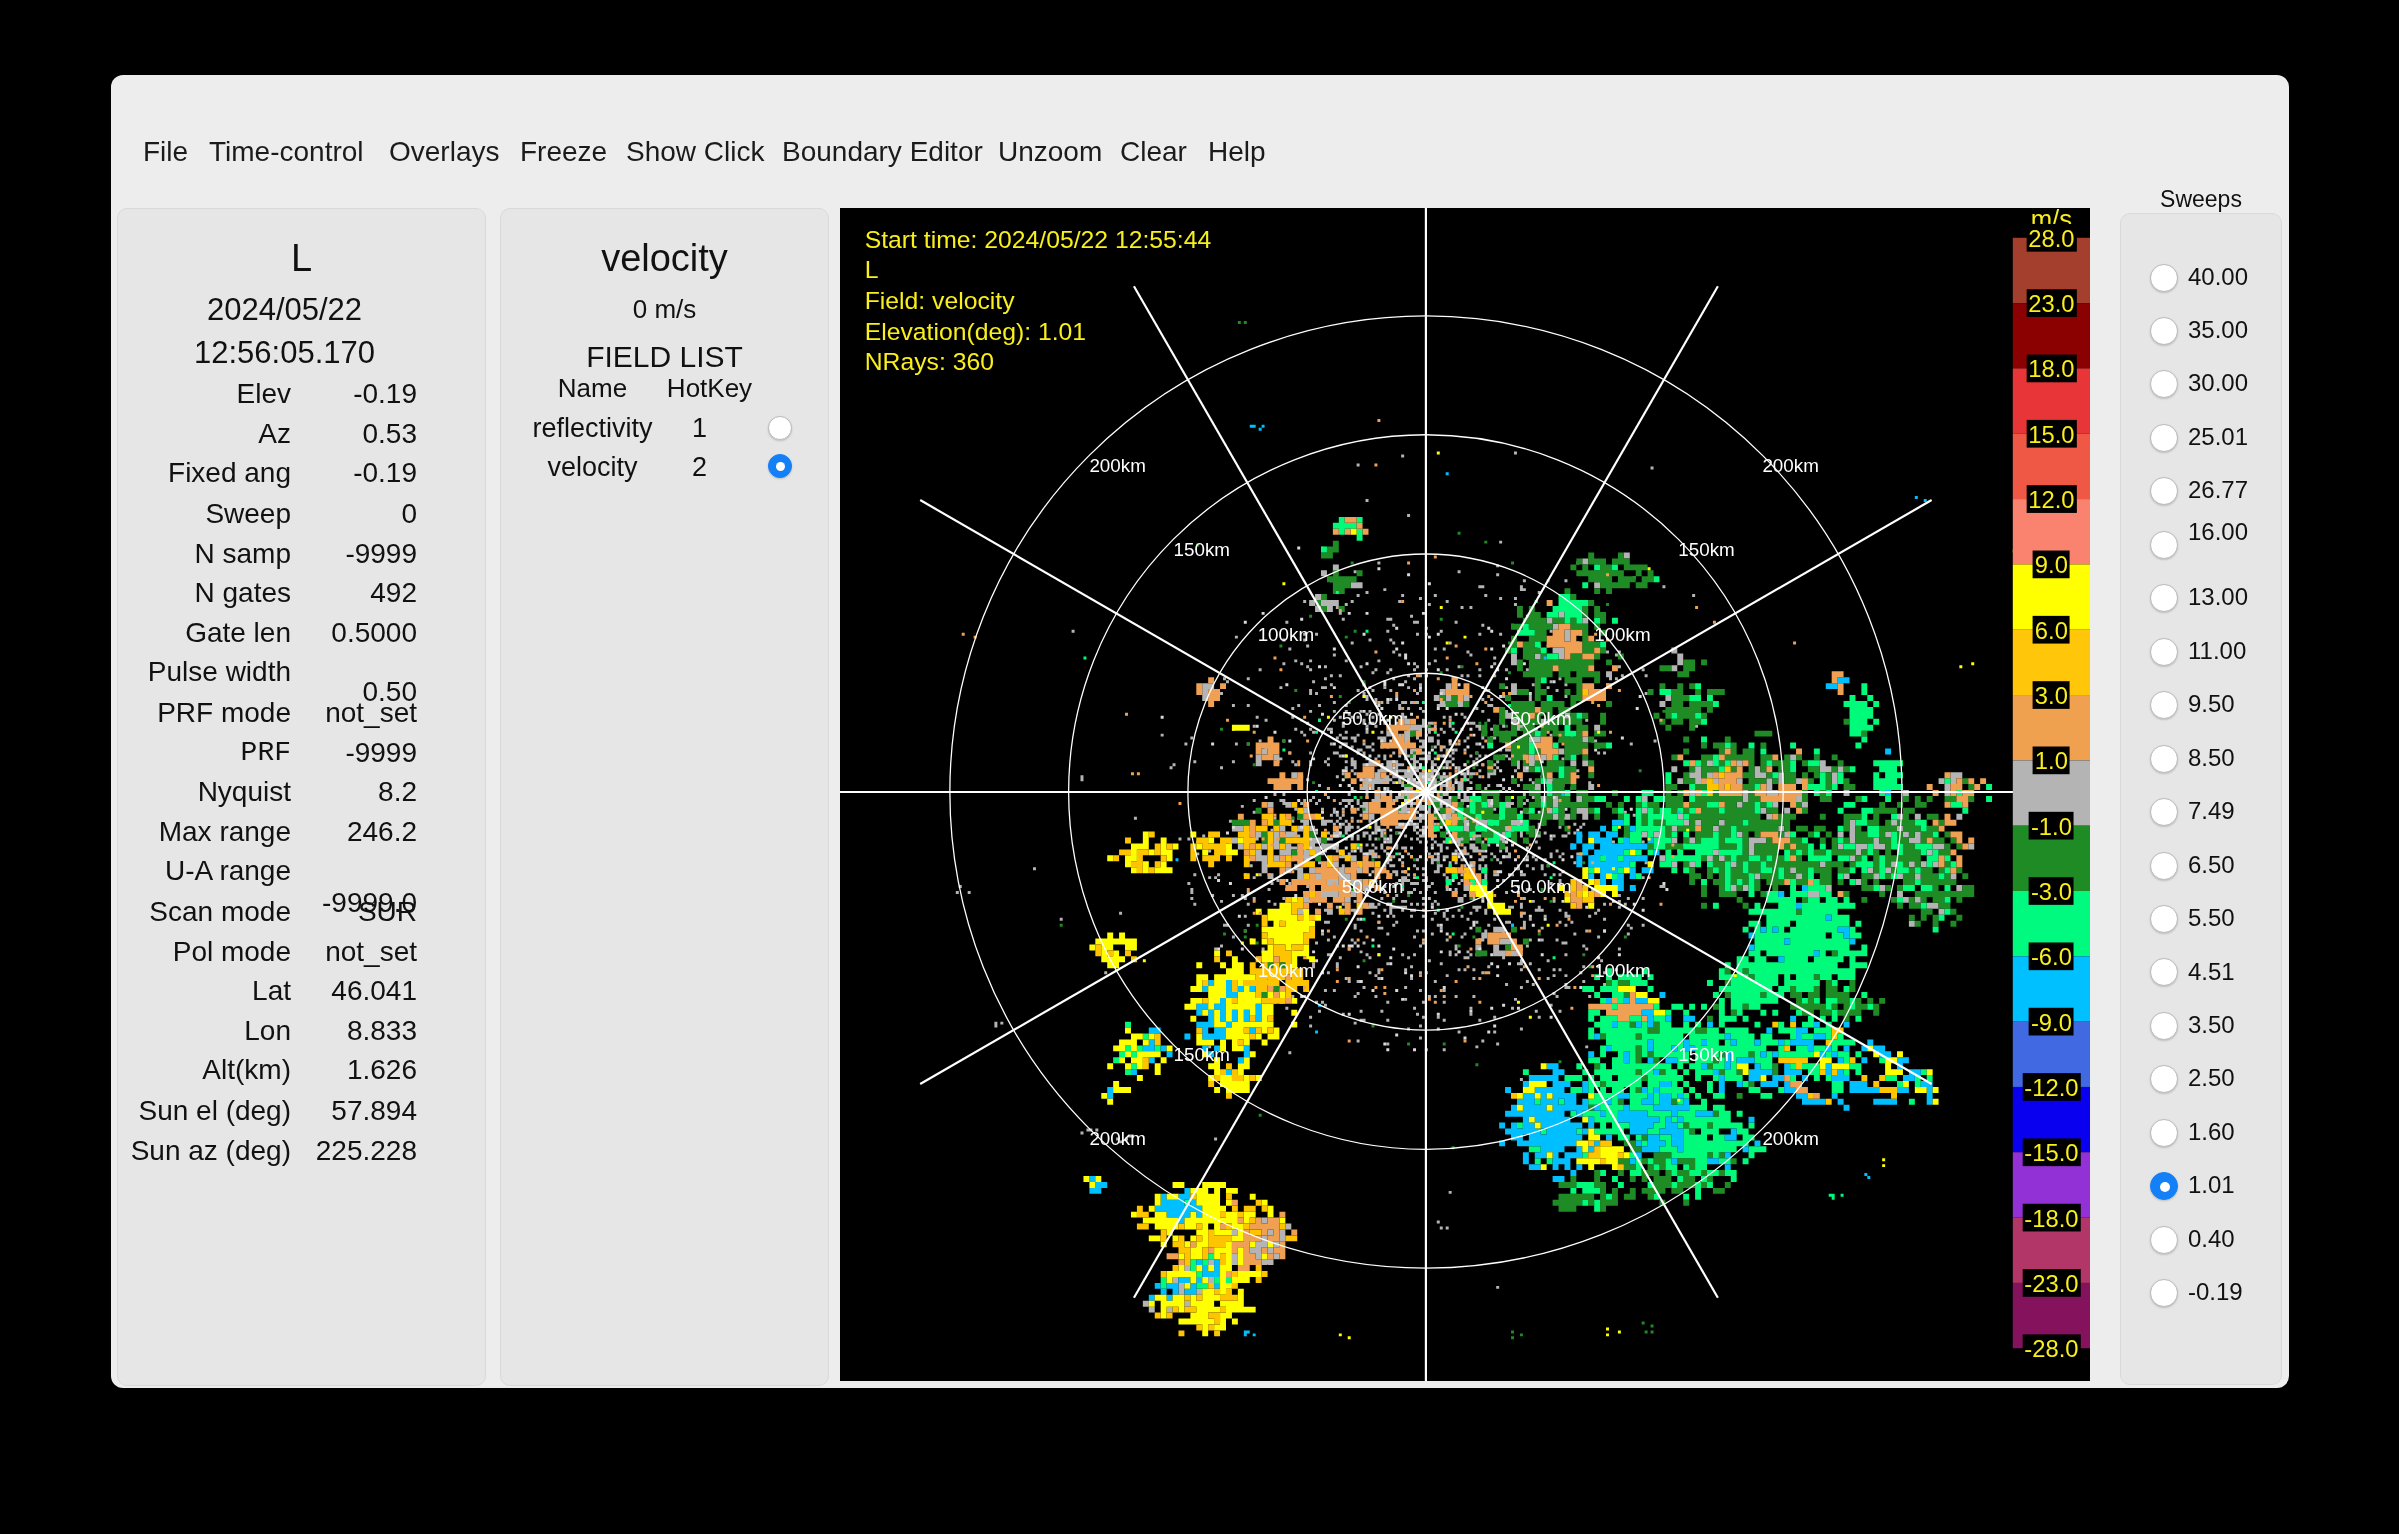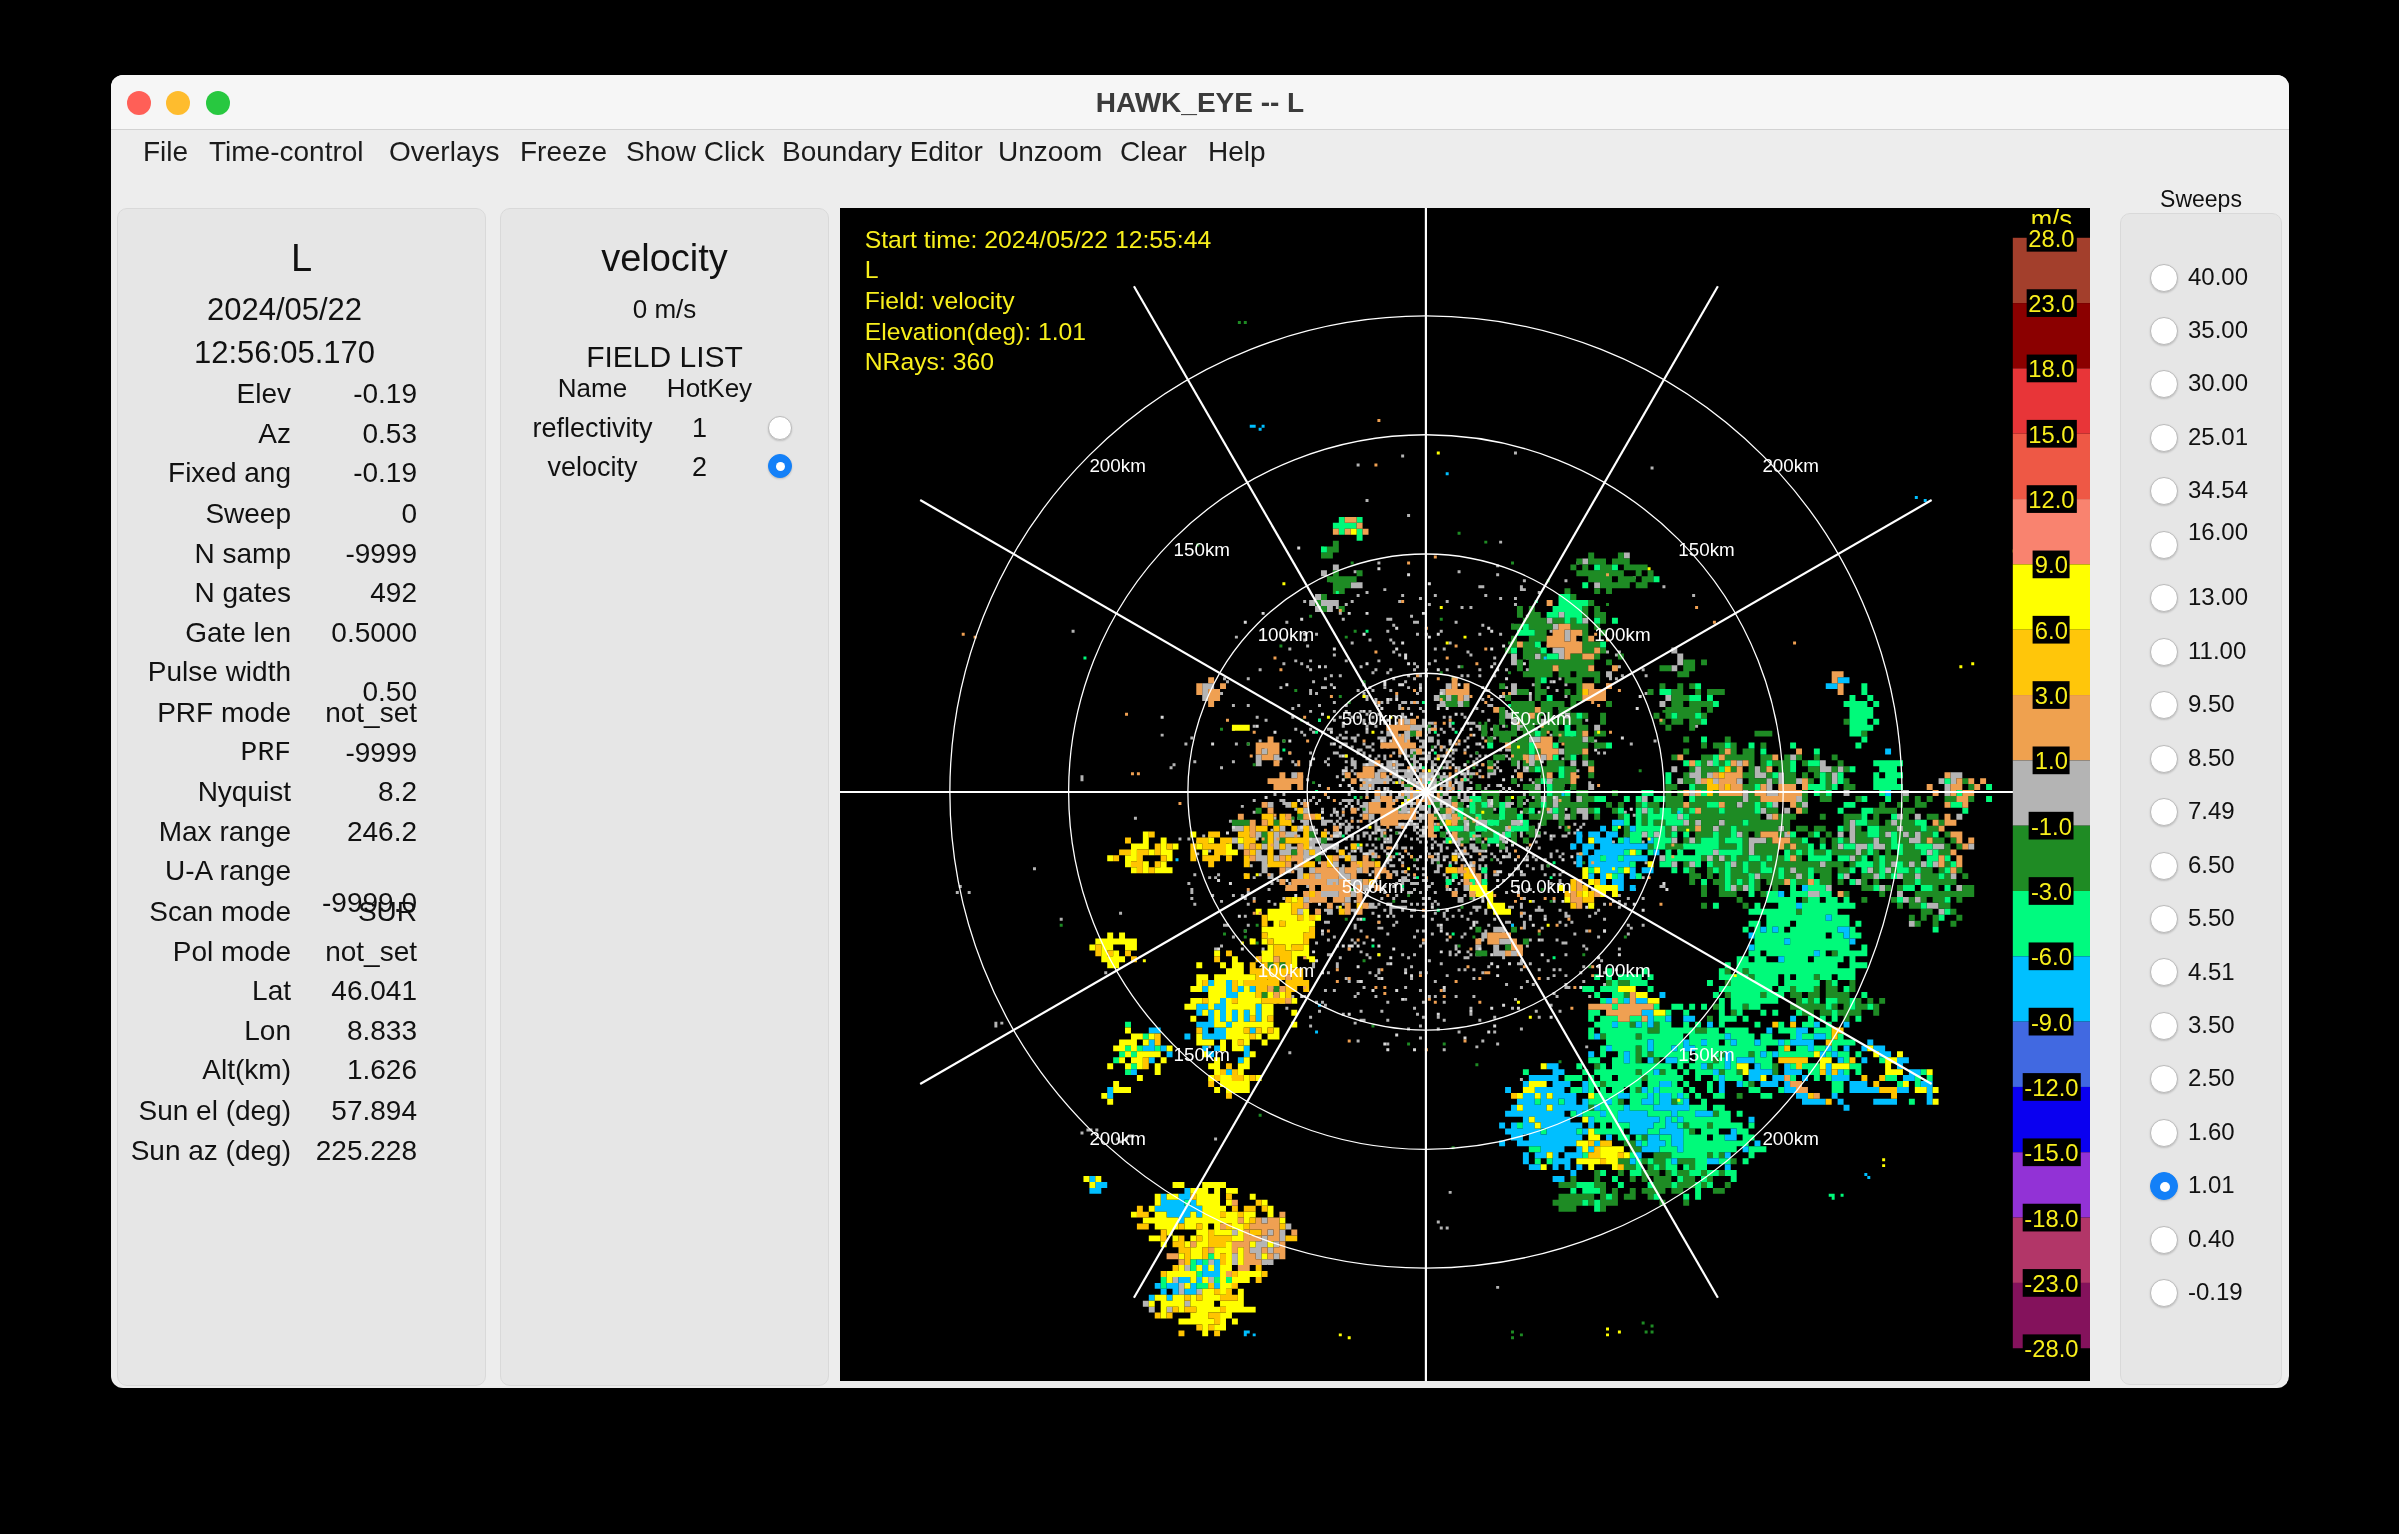--- a/index.html
+++ b/index.html
@@ -28,26 +28,20 @@
   .radio.sel::after { content:""; position:absolute; left:9px; top:9px; width:10px; height:10px;
                       border-radius:50%; background:#fff; }
   .radio.small { width:24px; height:24px; }
   .radio.small.sel::after { left:7px; top:7px; width:9px; height:9px; }
   #sweepTitle { position:absolute; left:2009px; top:111px; width:162px; text-align:center;
                 font-size:23px; color:#111; }
 </style>
 </head>
 <body>
 <div id="win">
-  <div id="titlebar">
-    <div class="tl" style="left:16px; background:#ff5f57;"></div>
-    <div class="tl" style="left:55px; background:#febc2e;"></div>
-    <div class="tl" style="left:95px; background:#28c840;"></div>
-    <div id="title">HAWK_EYE -- L</div>
-  </div>
   <div class="menu" style="left:32px;">File</div>
   <div class="menu" style="left:98px;">Time-control</div>
   <div class="menu" style="left:278px;">Overlays</div>
   <div class="menu" style="left:409px;">Freeze</div>
   <div class="menu" style="left:515px;">Show Click</div>
   <div class="menu" style="left:671px;">Boundary Editor</div>
   <div class="menu" style="left:887px;">Unzoom</div>
   <div class="menu" style="left:1009px;">Clear</div>
   <div class="menu" style="left:1097px;">Help</div>
 
@@ -221,21 +215,21 @@
   <div id="sweeps" class="panel">
     <div class="radio" style="left:29px; top:50px;"></div>
       <div class="sw-label" style="top:49px;">40.00</div>
     <div class="radio" style="left:29px; top:103px;"></div>
       <div class="sw-label" style="top:102px;">35.00</div>
     <div class="radio" style="left:29px; top:156px;"></div>
       <div class="sw-label" style="top:155px;">30.00</div>
     <div class="radio" style="left:29px; top:210px;"></div>
       <div class="sw-label" style="top:209px;">25.01</div>
     <div class="radio" style="left:29px; top:263px;"></div>
-      <div class="sw-label" style="top:262px;">34.54</div>
+      <div class="sw-label" style="top:262px;">26.77</div>
     <div class="radio" style="left:29px; top:317px;"></div>
       <div class="sw-label" style="top:304px;">16.00</div>
     <div class="radio" style="left:29px; top:370px;"></div>
       <div class="sw-label" style="top:369px;">13.00</div>
     <div class="radio" style="left:29px; top:424px;"></div>
       <div class="sw-label" style="top:423px;">11.00</div>
     <div class="radio" style="left:29px; top:477px;"></div>
       <div class="sw-label" style="top:476px;">9.50</div>
     <div class="radio" style="left:29px; top:531px;"></div>
       <div class="sw-label" style="top:530px;">8.50</div>

